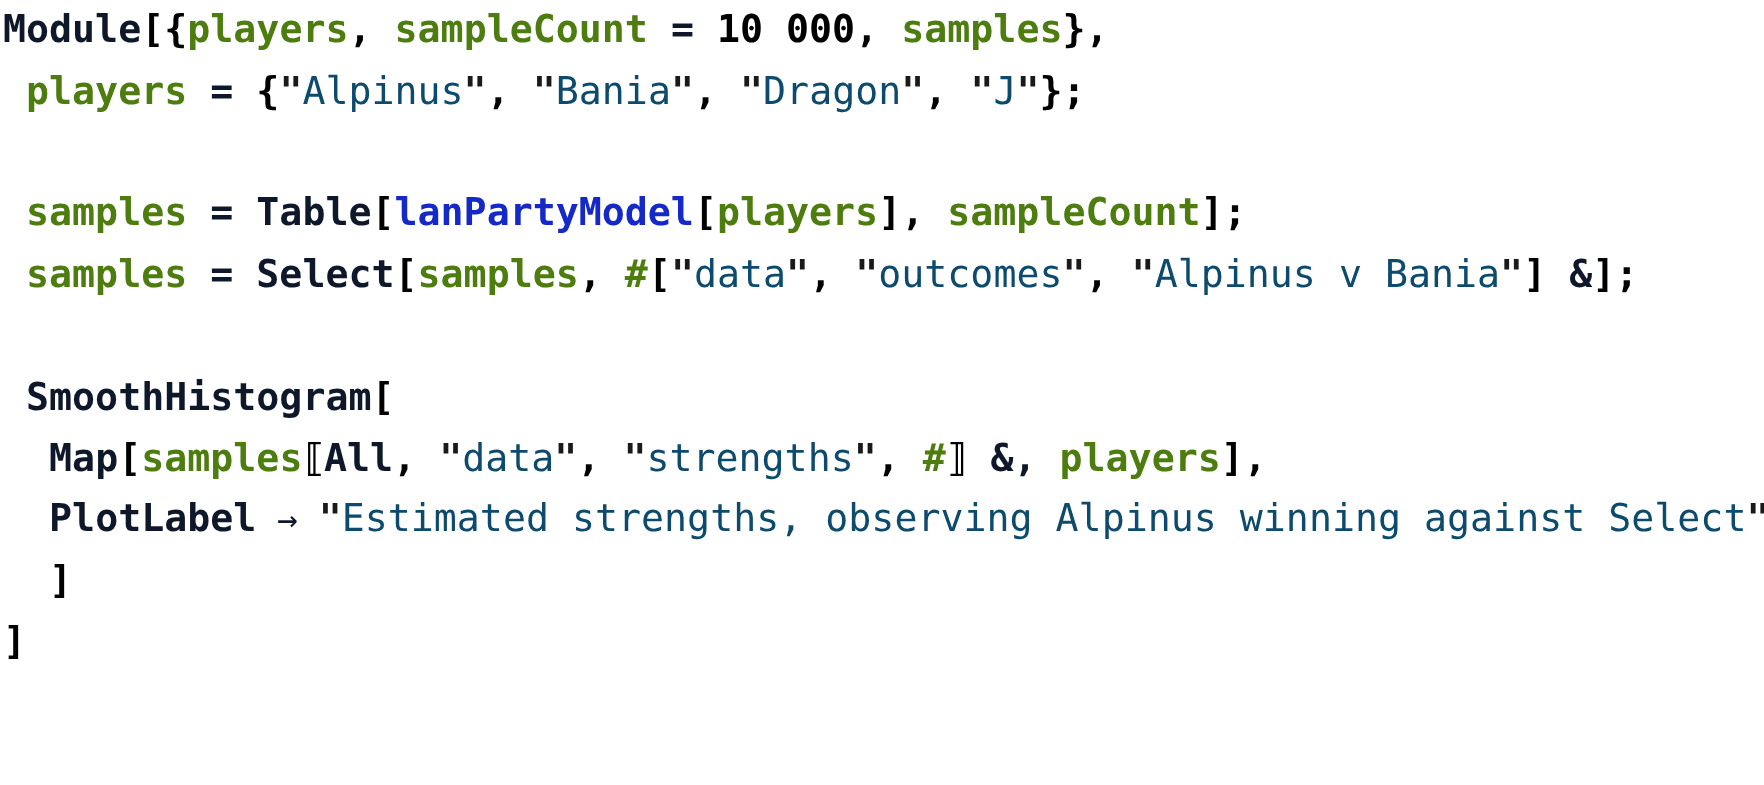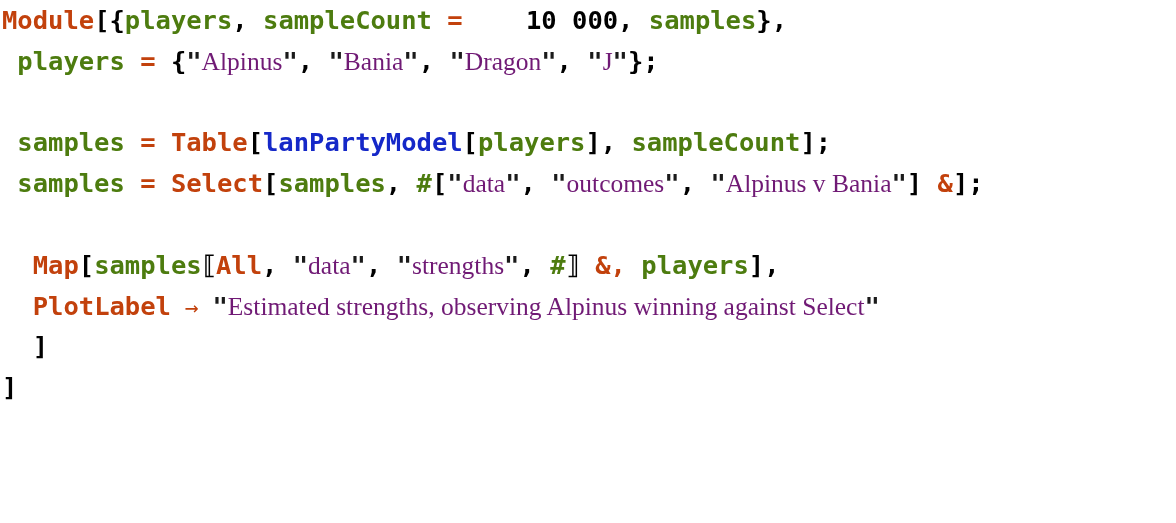--- a/index.html
+++ b/index.html
@@ -36,47 +36,48 @@
     padding-left: 2px;
     box-sizing: border-box;
     overflow: visible;
   }
 
   .code-line.blank {
     height: 40.8px;
   }
 
   
-  .tok-sym      { color: #c2410c; font-weight: 700; margin-top: 8px; }   
+  .tok-sym      { color: #0f172a; font-weight: 700; margin-top: 8px; }   
   .tok-local    { color: #4d7c0f; font-weight: 700; }   
   .tok-undef    { color: #1528c8; font-weight: 700; text-align: center; }   
-  .tok-str      { color: #701a75; font-weight: 400; font-family: Liberation Serif, serif; }   
+  .tok-str      { color: #0c4a6e; font-weight: 400; }   
   .tok-quote    { color: #1a1a1a; font-weight: 700; }   
   .tok-punct    { color: #000000; font-weight: 700; }   
-  .tok-num      { color: #000000; font-weight: 700; margin-left: 48px; }
+  .tok-num      { color: #000000; font-weight: 700; }
   .arrow { font-weight: 400; font-size: 23px; }
   .dbracket { font-weight: 700; letter-spacing: -1px; }
 </style>
 </head>
 <body>
 
 <div id="code-cell">
 
   <div class="code-line"><span class="tok-sym">Module</span><span class="tok-punct">[{</span><span class="tok-local">players</span><span class="tok-punct">, </span><span class="tok-local">sampleCount</span><span class="tok-sym"> = </span><span class="tok-num">10 000</span><span class="tok-punct">, </span><span class="tok-local">samples</span><span class="tok-punct">},</span></div>
 
   <div class="code-line"><span class="tok-sym"> </span><span class="tok-local">players</span><span class="tok-sym"> = </span><span class="tok-punct">{</span><span class="tok-quote">"</span><span class="tok-str">Alpinus</span><span class="tok-quote">"</span><span class="tok-punct">, </span><span class="tok-quote">"</span><span class="tok-str">Bania</span><span class="tok-quote">"</span><span class="tok-punct">, </span><span class="tok-quote">"</span><span class="tok-str">Dragon</span><span class="tok-quote">"</span><span class="tok-punct">, </span><span class="tok-quote">"</span><span class="tok-str">J</span><span class="tok-quote">"</span><span class="tok-punct">};</span></div>
 
   <div class="code-line blank"></div>
 
   <div class="code-line"><span class="tok-sym"> </span><span class="tok-local">samples</span><span class="tok-sym"> = </span><span class="tok-sym">Table</span><span class="tok-punct">[</span><span class="tok-undef">lanPartyModel</span><span class="tok-punct">[</span><span class="tok-local">players</span><span class="tok-punct">], </span><span class="tok-local">sampleCount</span><span class="tok-punct">];</span></div>
 
   <div class="code-line"><span class="tok-sym"> </span><span class="tok-local">samples</span><span class="tok-sym"> = </span><span class="tok-sym">Select</span><span class="tok-punct">[</span><span class="tok-local">samples</span><span class="tok-punct">, </span><span class="tok-local">#</span><span class="tok-punct">[</span><span class="tok-quote">"</span><span class="tok-str">data</span><span class="tok-quote">"</span><span class="tok-punct">, </span><span class="tok-quote">"</span><span class="tok-str">outcomes</span><span class="tok-quote">"</span><span class="tok-punct">, </span><span class="tok-quote">"</span><span class="tok-str">Alpinus v Bania</span><span class="tok-quote">"</span><span class="tok-punct">] </span><span class="tok-sym">&amp;</span><span class="tok-punct">];</span></div>
 
   <div class="code-line blank"></div>
 
+  <div class="code-line"><span class="tok-sym"> </span><span class="tok-sym">SmoothHistogram</span><span class="tok-punct">[</span></div>
 
   <div class="code-line"><span class="tok-sym">  </span><span class="tok-sym">Map</span><span class="tok-punct">[</span><span class="tok-local">samples</span><span class="tok-punct dbracket">⟦</span><span class="tok-sym">All</span><span class="tok-punct">, </span><span class="tok-quote">"</span><span class="tok-str">data</span><span class="tok-quote">"</span><span class="tok-punct">, </span><span class="tok-quote">"</span><span class="tok-str">strengths</span><span class="tok-quote">"</span><span class="tok-punct">, </span><span class="tok-local">#</span><span class="tok-punct dbracket">⟧</span><span class="tok-sym"> &amp;, </span><span class="tok-local">players</span><span class="tok-punct">],</span></div>
 
 
   <div class="code-line"><span class="tok-sym">  </span><span class="tok-sym">PlotLabel</span><span class="tok-sym arrow"> → </span><span class="tok-quote">"</span><span class="tok-str">Estimated strengths, observing Alpinus winning against Select</span><span class="tok-quote">"</span></div>
 
   <div class="code-line"><span class="tok-sym">  </span><span class="tok-punct">]</span></div>
 
   <div class="code-line"><span class="tok-punct">]</span></div>
 

